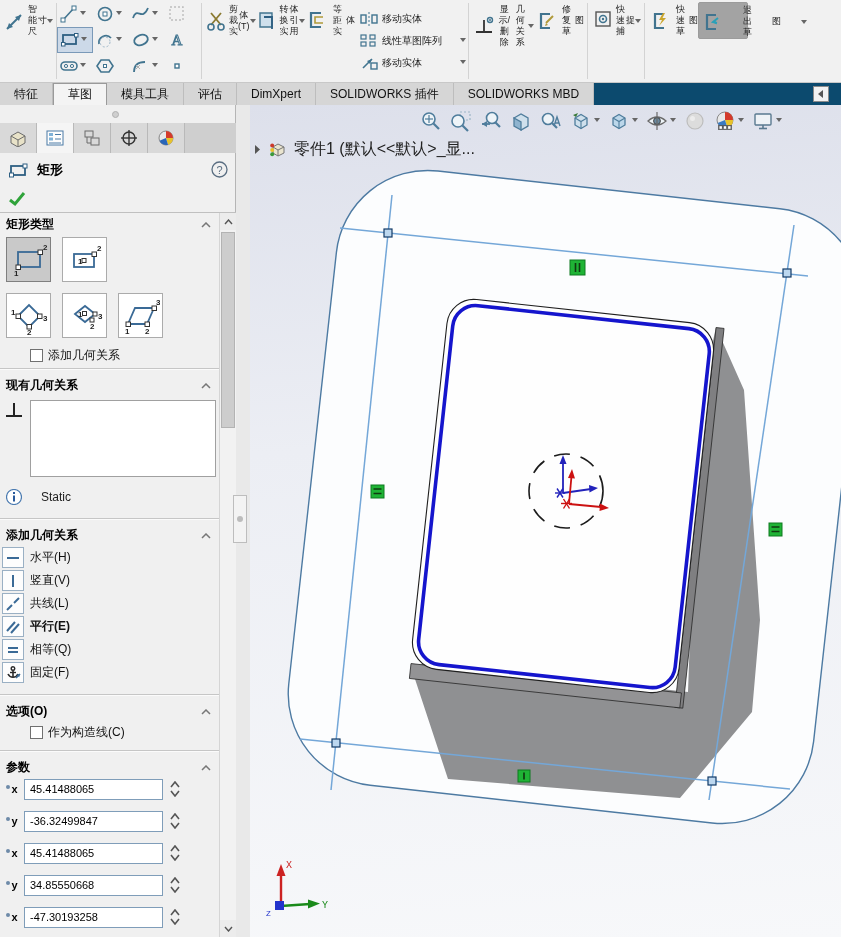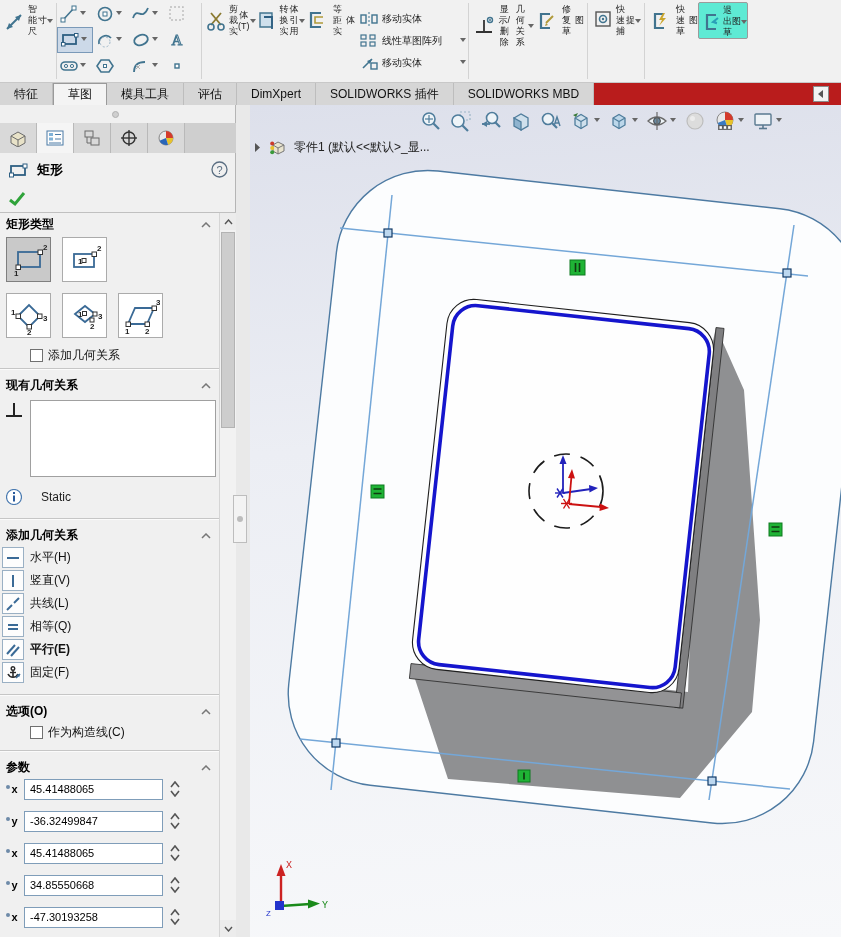--- a/index.html
+++ b/index.html
@@ -8,29 +8,29 @@
 
   
   .ribbon { position:absolute; left:0; top:0; width:841px; height:82px; background:#f1f1f1; display:flex; align-items:stretch; }
   .rgroup { display:flex; align-items:flex-start; padding:2px 3px; }
   .vsep { width:1px; background:#d3d3d3; margin:3px 0; }
   .bigbtn { width:50px; display:flex; flex-direction:row; align-items:center; padding-top:2px; cursor:default; }
   .bigbtn .bicon { height:26px; display:flex; align-items:center; justify-content:center; }
   .bigbtn .blabel { font-size:9px; line-height:11px; color:#222; text-align:center; }
   .bigbtn .dd { margin-top:3px; }
   .dd { width:0; height:0; border:3px solid transparent; border-top:4px solid #666; display:inline-block; }
-  .highlighted { background:#5eead4; border:1px solid #9b9b9b; border-radius:2px; }
+  .highlighted { background:#a3a3a3; border:1px solid #9b9b9b; border-radius:2px;gap:20px; }
   .minigrid { display:grid; grid-template-columns:repeat(4,36px); grid-auto-rows:26px; margin-top:1px; }
   .cell { display:flex; align-items:center; gap:1px; padding-left:2px; }
   .cell.sel { background:#ccd9e8; border:1px solid #7a99b8; }
   .trio { display:flex; flex-direction:column; justify-content:center; gap:2px; padding:4px 2px; }
   .triorow { display:flex; align-items:center; gap:4px; height:20px; font-size:10px; color:#222; }
 
   
-  .tabrow { position:absolute; left:0; top:82px; width:841px; height:23px; background:#b91c1c; border-top:1px solid #c8c8c8; display:flex; align-items:stretch; }
+  .tabrow { position:absolute; left:0; top:82px; width:841px; height:23px; background:#0c4a6e; border-top:1px solid #c8c8c8; display:flex; align-items:stretch; }
   .tab { padding:0 14px; font-size:12px; color:#111; display:flex; align-items:center; border-right:1px solid #bdbdbd; background:#d6d6d6; cursor:default; }
   .tab.active { background:#f4f4f4; border:1px solid #9a9a9a; border-bottom:none; }
   .collapse-btn { position:absolute; right:12px; top:3px; width:16px; height:16px; border:1px solid #8a8a8a; background:#f2f2f2; display:flex; align-items:center; justify-content:center; }
 
   
   .panel { position:absolute; left:0; top:105px; width:236px; height:832px; background:#f0f0f0; border-right:1px solid #b5b5b5; }
   .grip { position:absolute; left:112px; top:6px; width:7px; height:7px; border-radius:50%; background:#cfcfcf; border:1px solid #b0b0b0; }
   .ptabs { position:absolute; left:0; top:18px; height:30px; width:236px; background:#cfcfcf; display:flex; }
   .ptab { width:37px; display:flex; align-items:center; justify-content:center; border-right:1px solid #b9b9b9; background:#d9d9d9; }
   .ptab.sel { background:#f5f5f5; }
@@ -63,21 +63,21 @@
 
   .splitter { position:absolute; left:236px; top:105px; width:14px; height:832px; background:#e9e9e9; }
   .split-handle { position:absolute; left:-3px; top:390px; width:14px; height:48px; background:#f3f3f3; border:1px solid #bdbdbd; display:flex; align-items:center; justify-content:center; }
   .split-handle b { width:6px; height:6px; border-radius:50%; background:#bcbcbc; }
 
   
   .viewport { position:absolute; left:250px; top:105px; width:591px; height:832px; background:linear-gradient(176deg, #dde0eb 0%, #eceef4 40%, #f7f8fa 100%); overflow:hidden; }
   .scene { position:absolute; left:0; top:0; }
   .hud { position:absolute; left:168px; top:3px; display:flex; align-items:center; gap:4px; }
   .hudbtn { display:flex; align-items:center; gap:2px; padding:2px; }
-  .partname { position:absolute; left:4px; top:34px; display:flex; align-items:center; gap:8px; font-size:12px; color:#222; }
+  .partname { position:absolute; left:4px; top:34px; display:flex; align-items:center; gap:8px; font-size:16px; color:#222; }
 </style>
 </head>
 <body>
 
 <div class="app">
 
   <div class="ribbon">
     <div class="rgroup">
       <div class="bigbtn">
         <span class="bicon">
@@ -512,37 +512,37 @@
       </div>
       <div class="rel-row">
         <span class="relicon">
             <svg width="16" height="16">
               <line x1="2" y1="14" x2="7" y2="9" stroke="#3a6a96" stroke-width="2"></line>
               <line x1="9" y1="7" x2="14" y2="2" stroke="#3a6a96" stroke-width="2"></line>
             </svg>
           </span>
         <span class="rl">共线(L)</span>
       </div>
+      <div class="rel-row bold">
+        <span class="relicon">
+            <svg width="16" height="16">
+              <line x1="2" y1="12" x2="10" y2="3" stroke="#3a6a96" stroke-width="2"></line>
+              <line x1="6" y1="14" x2="14" y2="5" stroke="#3a6a96" stroke-width="2"></line>
+            </svg>
+          </span>
+        <span class="rl">平行(E)</span>
+      </div>
       <div class="rel-row">
         <span class="relicon">
             <svg width="16" height="16">
               <line x1="3" y1="6" x2="13" y2="6" stroke="#3a6a96" stroke-width="2"></line>
               <line x1="3" y1="10" x2="13" y2="10" stroke="#3a6a96" stroke-width="2"></line>
             </svg>
           </span>
         <span class="rl">相等(Q)</span>
-      </div>
-      <div class="rel-row bold">
-        <span class="relicon">
-            <svg width="16" height="16">
-              <line x1="2" y1="12" x2="10" y2="3" stroke="#3a6a96" stroke-width="2"></line>
-              <line x1="6" y1="14" x2="14" y2="5" stroke="#3a6a96" stroke-width="2"></line>
-            </svg>
-          </span>
-        <span class="rl">平行(E)</span>
       </div>
       <div class="rel-row">
         <span class="relicon">
             <svg width="16" height="16">
               <circle cx="8" cy="3.5" r="1.8" fill="none" stroke="#2a2a2a" stroke-width="1.4"></circle>
               <line x1="8" y1="5.5" x2="8" y2="12" stroke="#2a2a2a" stroke-width="1.6"></line>
               <path d="M3 9 a5.5 5.5 0 0 0 10 0" fill="none" stroke="#2a2a2a" stroke-width="1.6"></path>
               <line x1="5" y1="7.5" x2="11" y2="7.5" stroke="#2a2a2a" stroke-width="1.4"></line>
               <line x1="11" y1="13" x2="15" y2="9" stroke="#3a6a96" stroke-width="1.6"></line>
               <polygon points="15,9 11.7,9.8 14.2,12.2" fill="#3a6a96"></polygon>

